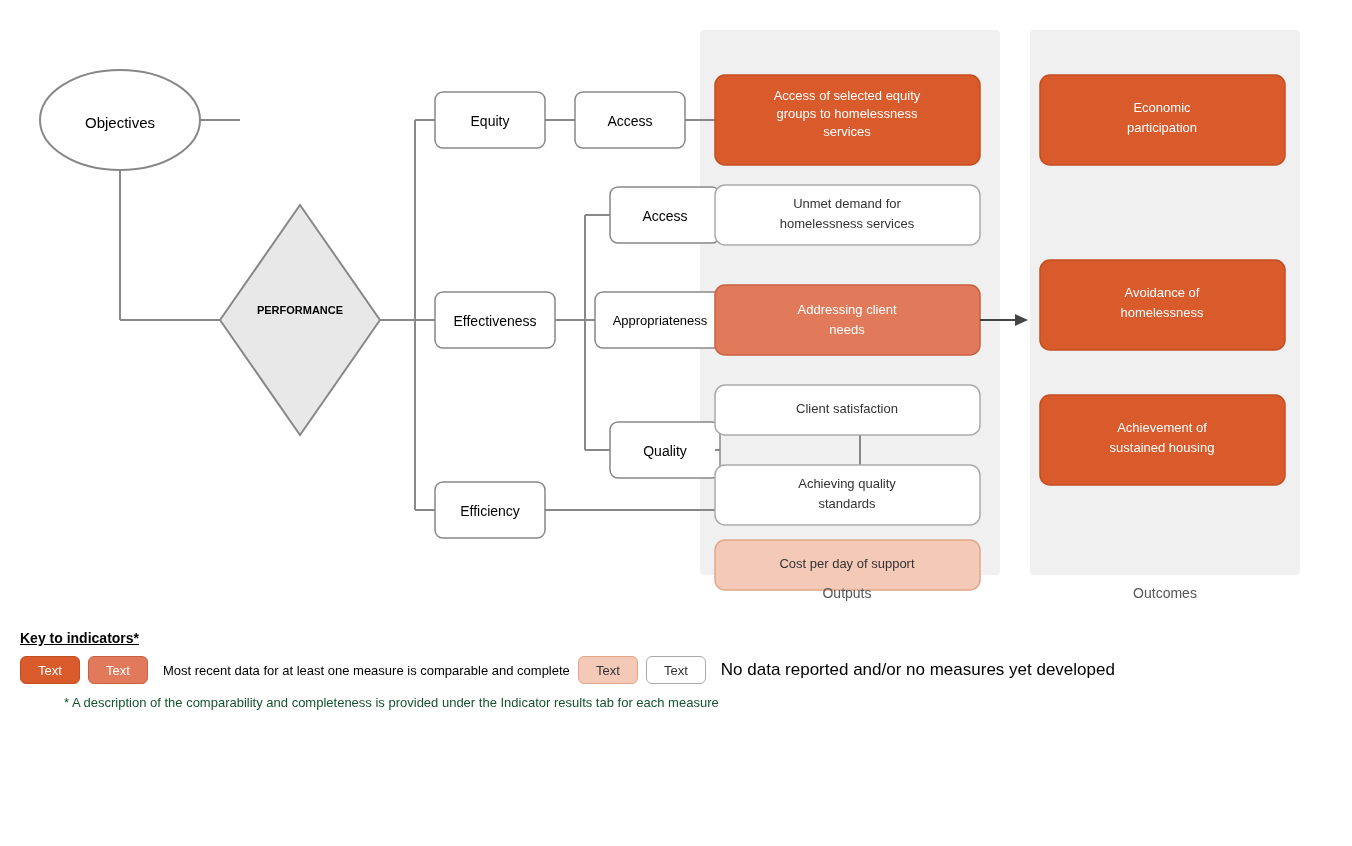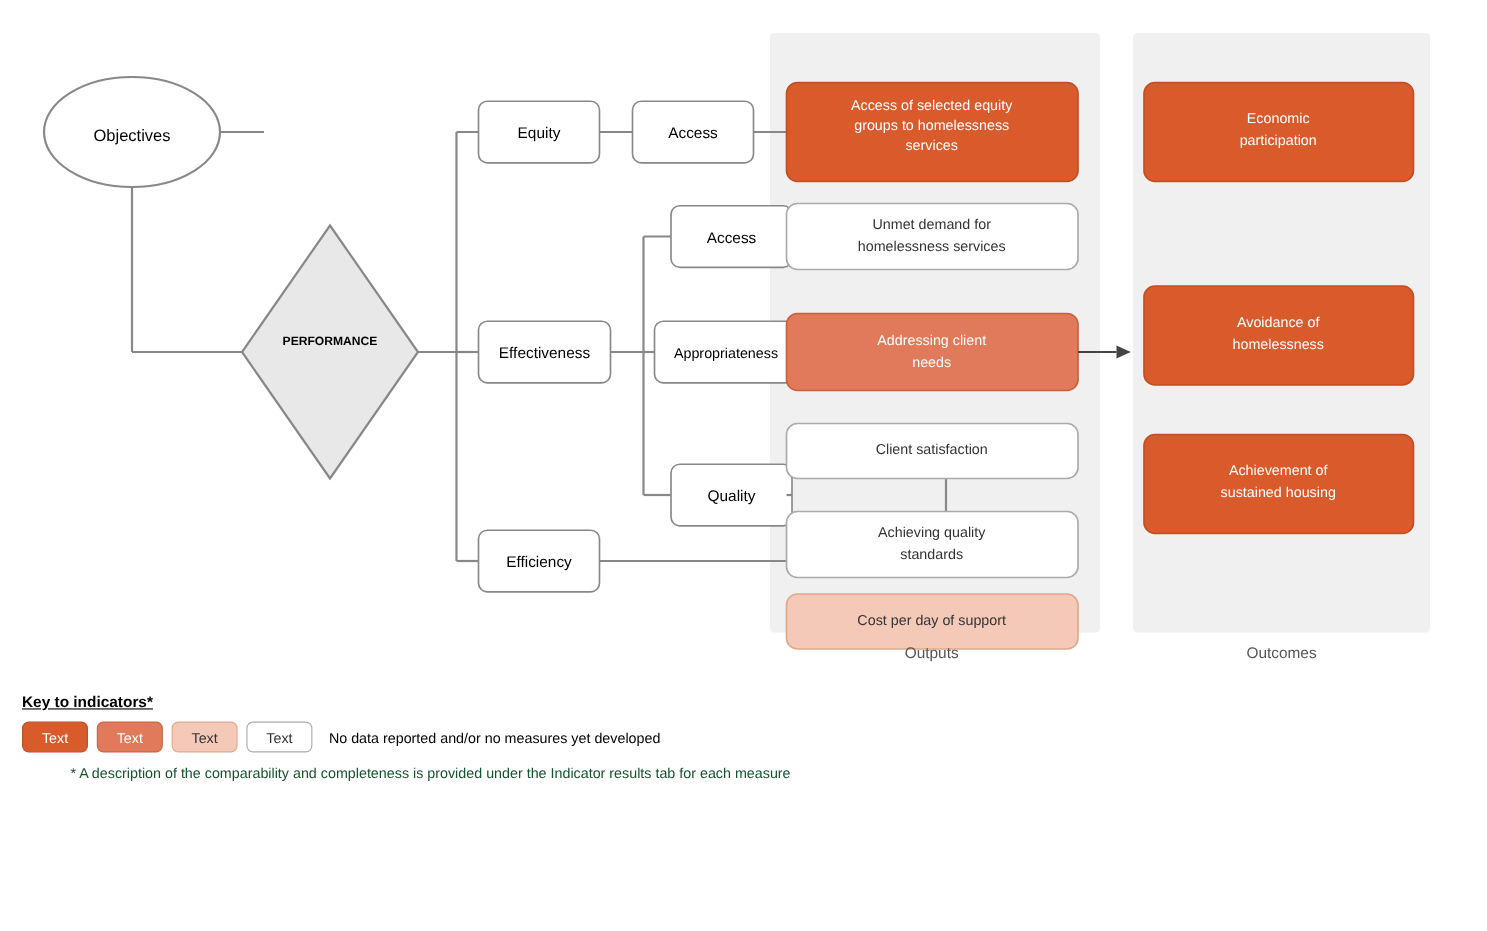--- a/index.html
+++ b/index.html
@@ -169,27 +169,28 @@
   <div style="font-weight: bold; font-size: 14px; margin-bottom: 10px; font-family: Arial; text-decoration: underline;">Key to indicators*</div>
 
   <div style="display: flex; flex-direction: row; gap: 8px; margin-bottom: 11px;">
 
     <div class="legend-row">
       <div class="legend-box legend-dark">Text</div>
     </div>
 
     <div class="legend-row">
       <div class="legend-box legend-medium">Text</div>
+      <span style="font-size: 13px; font-family: Arial;">Most recent data for at least one measure is comparable and complete</span>
     </div>
 
     <div class="legend-row">
       <div class="legend-box legend-light">Text</div>
     </div>
 
     <div class="legend-row">
       <div class="legend-box legend-none">Text</div>
-      <span style="font-size: 13px; font-family: Arial;">No data reported and/or no measures yet developed</span>
+      <span style="font-size: 17px; font-family: Arial;">No data reported and/or no measures yet developed</span>
     </div>
 
   </div>
 
   <div style="font-size: 13px; font-family: Arial; color: #14532d; margin-left: 44px;">* A description of the comparability and completeness is provided under the Indicator results tab for each measure</div>
 </div>
 
 </body></html>

